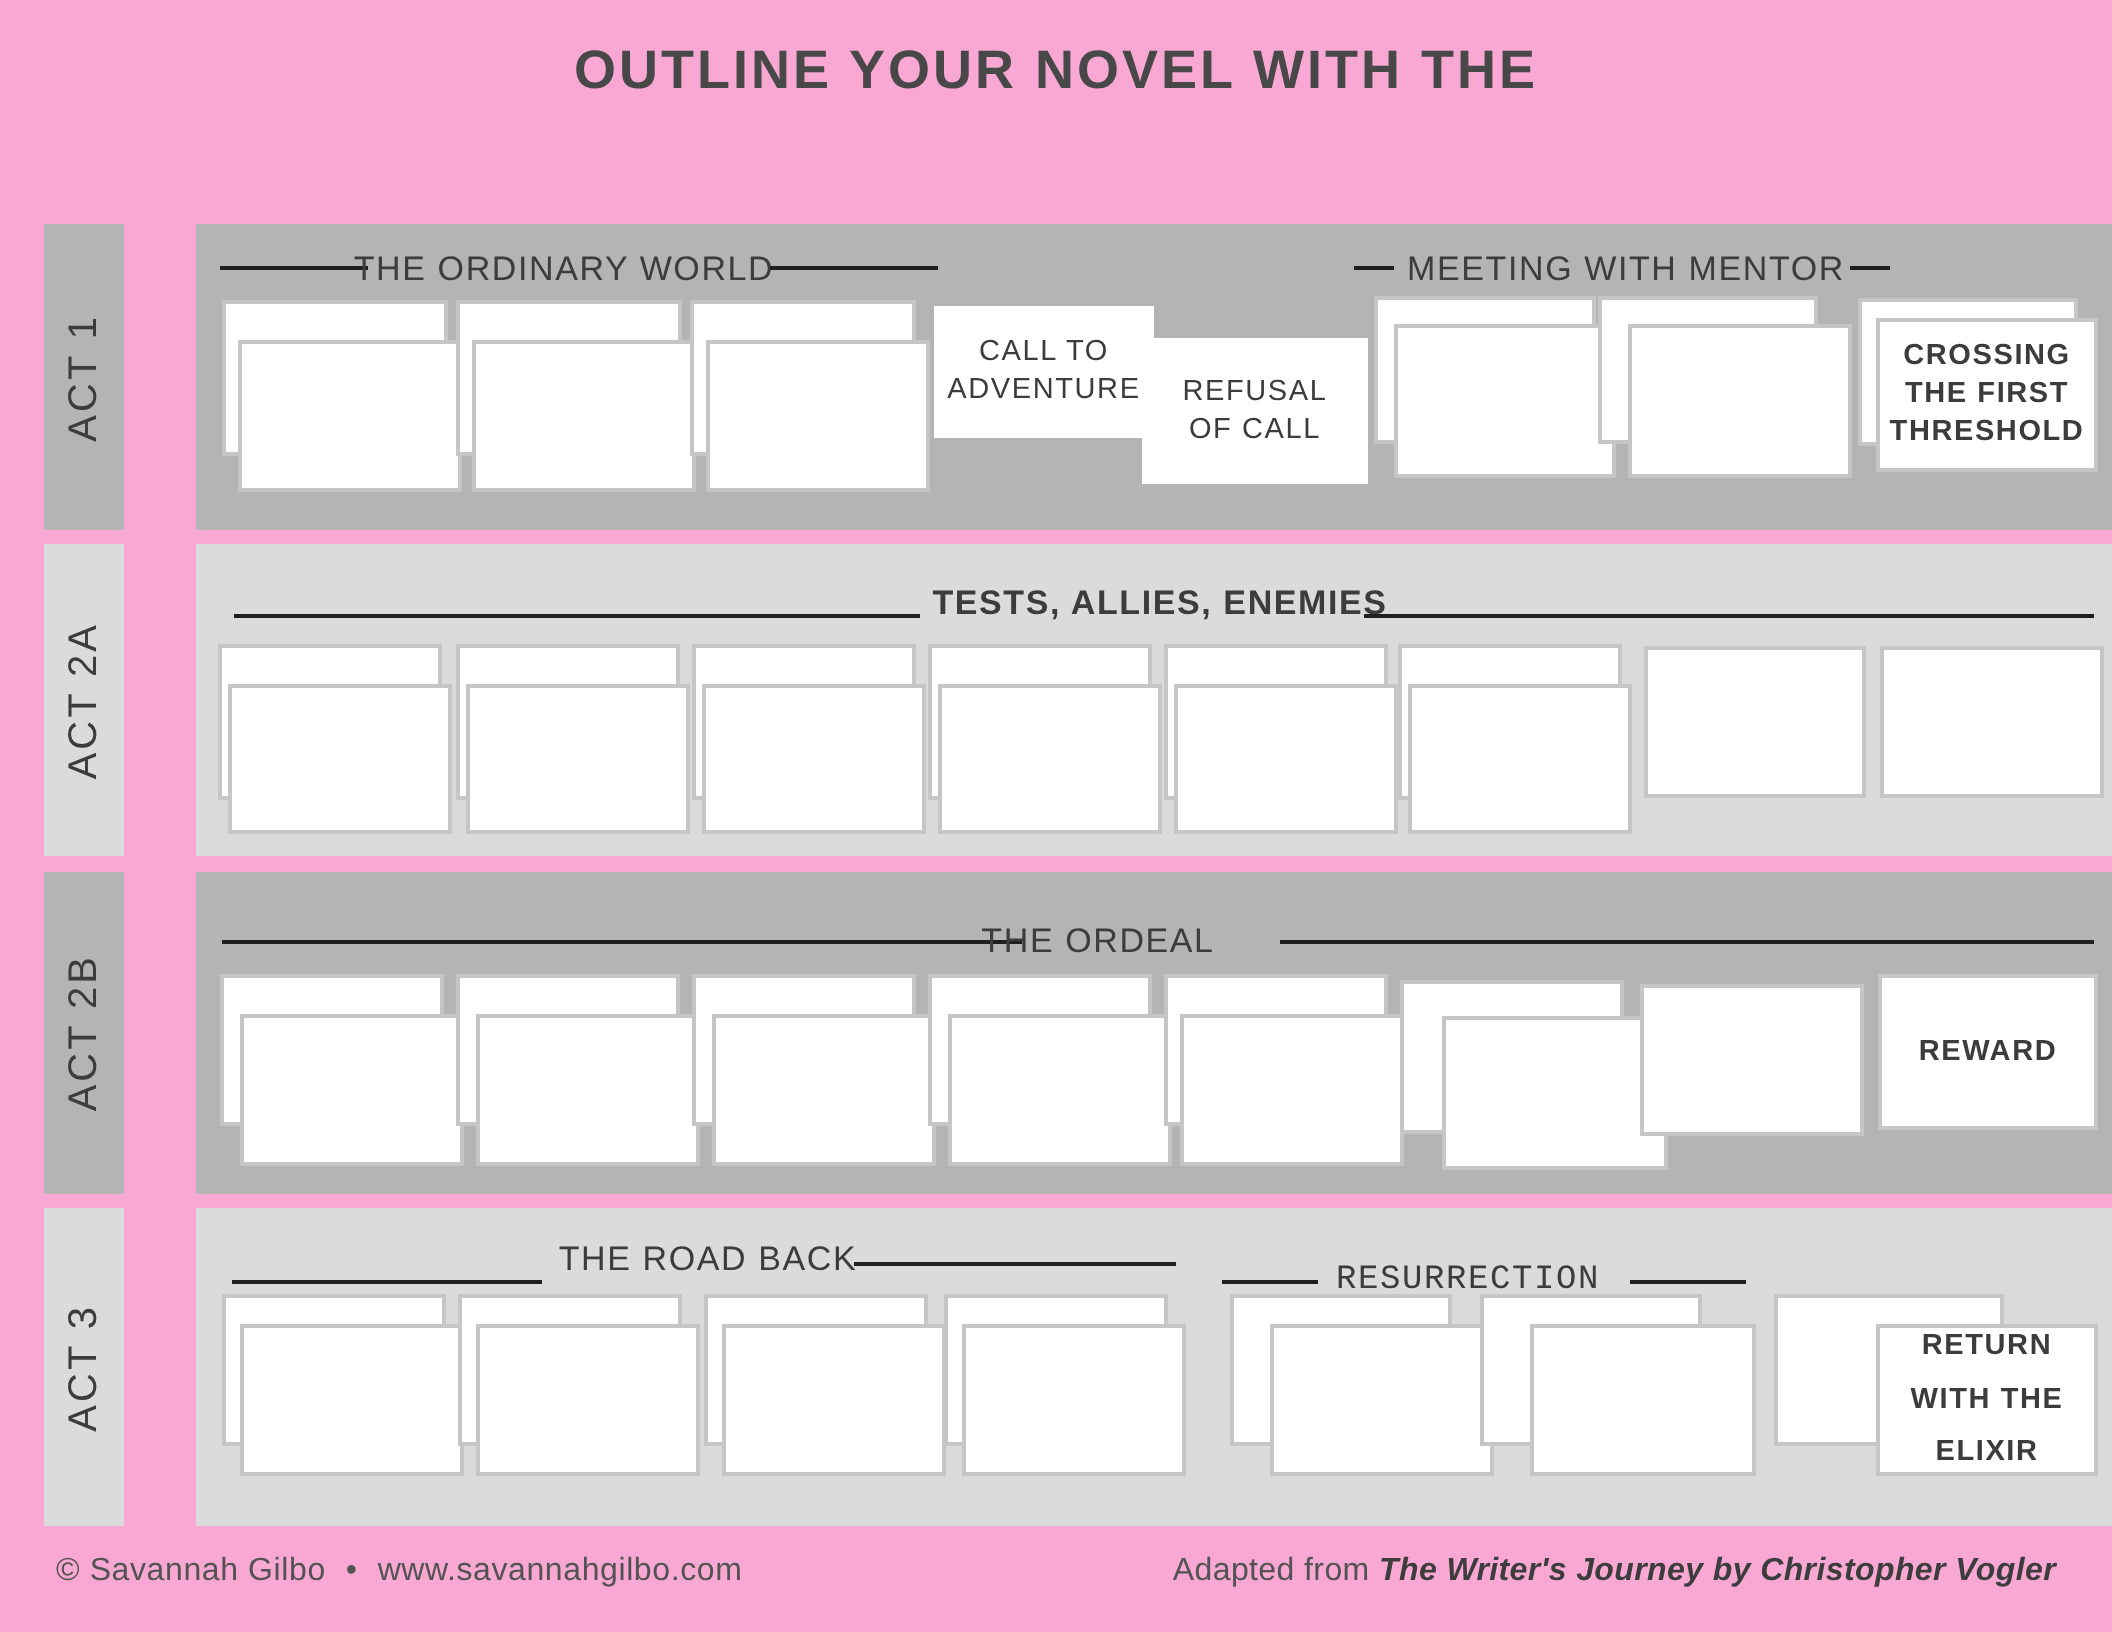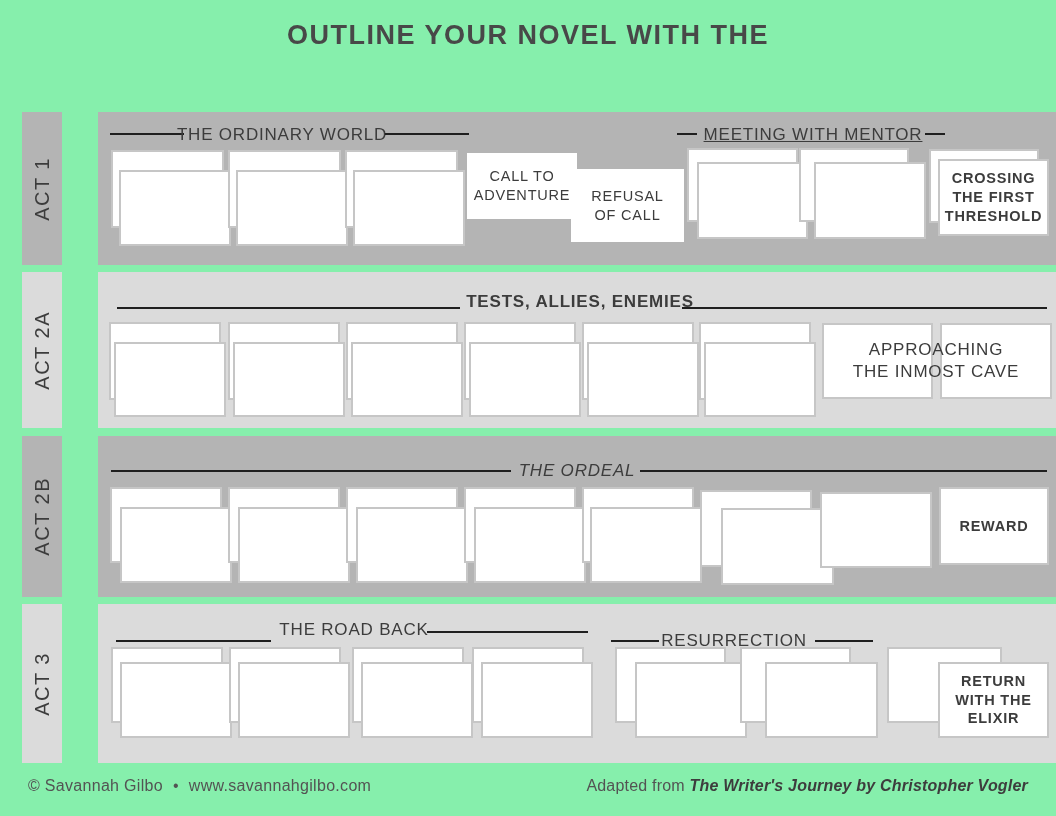--- a/index.html
+++ b/index.html
@@ -1,17 +1,17 @@
 <!DOCTYPE html>
 <html style="--band-dark: #b4b4b4; --band-light: #dbdbdb; --card-border: #c6c6c6; --rule-line: #1f1f1f; --heading-text: #3c3c3c; --title-text: #484848; --footer-text: #535353;"><head>
 <meta charset="utf-8">
 <style>
   html,body { margin:0; padding:0; }
   .page {
-    position:relative; width:1056px; height:816px; background:#86efac;
+    position:relative; width:1056px; height:816px; background:#f9a8d4;
     font-family:"Liberation Sans", sans-serif; overflow:hidden;
   }
   
   .title-sub {
     position:absolute; top:20px; left:0; width:100%; text-align:center;
     font-size:27px; font-weight:700; letter-spacing:1.5px;
     color:var(--title-text,#4a4a4a);
   }
   .title-main {
     position:absolute; top:48px; left:0; width:100%; text-align:center;
@@ -80,21 +80,21 @@
     <div class="act-tab">
       <span>ACT 1</span>
     </div>
     <div class="act-band">
 
       <div class="hrule" style="left:12px;top:21px;width:74px;"></div>
       <div class="htext" style="left:184px;top:13px;">THE ORDINARY WORLD</div>
       <div class="hrule" style="left:287px;top:21px;width:84px;"></div>
 
       <div class="hrule" style="left:579px;top:21px;width:20px;"></div>
-      <div class="htext" style="left:715px;top:13px;text-decoration:underline;">MEETING WITH MENTOR</div>
+      <div class="htext" style="left:715px;top:13px;">MEETING WITH MENTOR</div>
       <div class="hrule" style="left:827px;top:21px;width:20px;"></div>
 
       <div class="card" style="left:13px;top:38px;width:113px;height:78px;"></div>
       <div class="card" style="left:21px;top:58px;width:112px;height:76px;"></div>
       <div class="card" style="left:130px;top:38px;width:113px;height:78px;"></div>
       <div class="card" style="left:138px;top:58px;width:112px;height:76px;"></div>
       <div class="card" style="left:247px;top:38px;width:113px;height:78px;"></div>
       <div class="card" style="left:255px;top:58px;width:112px;height:76px;"></div>
 
       <div class="mbox" style="left:369px;top:41px;width:110px;height:66px;">
@@ -138,35 +138,31 @@
       <div class="card" style="left:253px;top:70px;width:112px;height:75px;"></div>
       <div class="card" style="left:366px;top:50px;width:112px;height:78px;"></div>
       <div class="card" style="left:371px;top:70px;width:112px;height:75px;"></div>
       <div class="card" style="left:484px;top:50px;width:112px;height:78px;"></div>
       <div class="card" style="left:489px;top:70px;width:112px;height:75px;"></div>
       <div class="card" style="left:601px;top:50px;width:112px;height:78px;"></div>
       <div class="card" style="left:606px;top:70px;width:112px;height:75px;"></div>
 
       <div class="card" style="left:724px;top:51px;width:111px;height:76px;"></div>
       <div class="card" style="left:842px;top:51px;width:112px;height:76px;"></div>
-      <div class="mbox overlay" style="left:720px;top:51px;width:236px;height:76px;">
-        <span>APPROACHING</span>
-        <span>THE INMOST CAVE</span>
-      </div>
     </div>
   </div>
 
   <div class="act-row dark" style="top:436px;height:161px;">
     <div class="act-tab">
       <span>ACT 2B</span>
     </div>
     <div class="act-band">
 
       <div class="hrule" style="left:13px;top:34px;width:400px;"></div>
-      <div class="htext" style="left:479px;top:25px;font-style:italic;">THE ORDEAL</div>
+      <div class="htext" style="left:451px;top:25px;">THE ORDEAL</div>
       <div class="hrule" style="left:542px;top:34px;width:407px;"></div>
 
       <div class="card" style="left:12px;top:51px;width:112px;height:76px;"></div>
       <div class="card" style="left:22px;top:71px;width:112px;height:76px;"></div>
       <div class="card" style="left:130px;top:51px;width:112px;height:76px;"></div>
       <div class="card" style="left:140px;top:71px;width:112px;height:76px;"></div>
       <div class="card" style="left:248px;top:51px;width:112px;height:76px;"></div>
       <div class="card" style="left:258px;top:71px;width:112px;height:76px;"></div>
       <div class="card" style="left:366px;top:51px;width:112px;height:76px;"></div>
       <div class="card" style="left:376px;top:71px;width:112px;height:76px;"></div>
@@ -187,39 +183,39 @@
     <div class="act-tab">
       <span>ACT 3</span>
     </div>
     <div class="act-band">
 
       <div class="hrule" style="left:18px;top:36px;width:155px;"></div>
       <div class="htext" style="left:256px;top:16px;">THE ROAD BACK</div>
       <div class="hrule" style="left:329px;top:27px;width:161px;"></div>
 
       <div class="hrule" style="left:513px;top:36px;width:48px;"></div>
-      <div class="htext" style="left:636px;top:27px;">RESURRECTION</div>
+      <div class="htext" style="left:636px;top:27px;font-family:Liberation Mono, monospace;">RESURRECTION</div>
       <div class="hrule" style="left:717px;top:36px;width:58px;"></div>
 
       <div class="card" style="left:13px;top:43px;width:112px;height:76px;"></div>
       <div class="card" style="left:22px;top:58px;width:112px;height:76px;"></div>
       <div class="card" style="left:131px;top:43px;width:112px;height:76px;"></div>
       <div class="card" style="left:140px;top:58px;width:112px;height:76px;"></div>
       <div class="card" style="left:254px;top:43px;width:112px;height:76px;"></div>
       <div class="card" style="left:263px;top:58px;width:112px;height:76px;"></div>
       <div class="card" style="left:374px;top:43px;width:112px;height:76px;"></div>
       <div class="card" style="left:383px;top:58px;width:112px;height:76px;"></div>
 
       <div class="card" style="left:517px;top:43px;width:111px;height:76px;"></div>
       <div class="card" style="left:537px;top:58px;width:112px;height:76px;"></div>
       <div class="card" style="left:642px;top:43px;width:111px;height:76px;"></div>
       <div class="card" style="left:667px;top:58px;width:113px;height:76px;"></div>
 
       <div class="card" style="left:789px;top:43px;width:115px;height:76px;"></div>
-      <div class="mbox bordered" style="left:840px;top:58px;width:111px;height:76px;">
+      <div class="mbox bordered" style="left:840px;top:58px;width:111px;height:76px;justify-content:space-between;">
         <span>RETURN</span>
         <span>WITH THE</span>
         <span>ELIXIR</span>
       </div>
     </div>
   </div>
 
   <div class="footer-left">
     <span>© Savannah Gilbo</span><span class="sep">•</span><span>www.savannahgilbo.com</span>
   </div>

